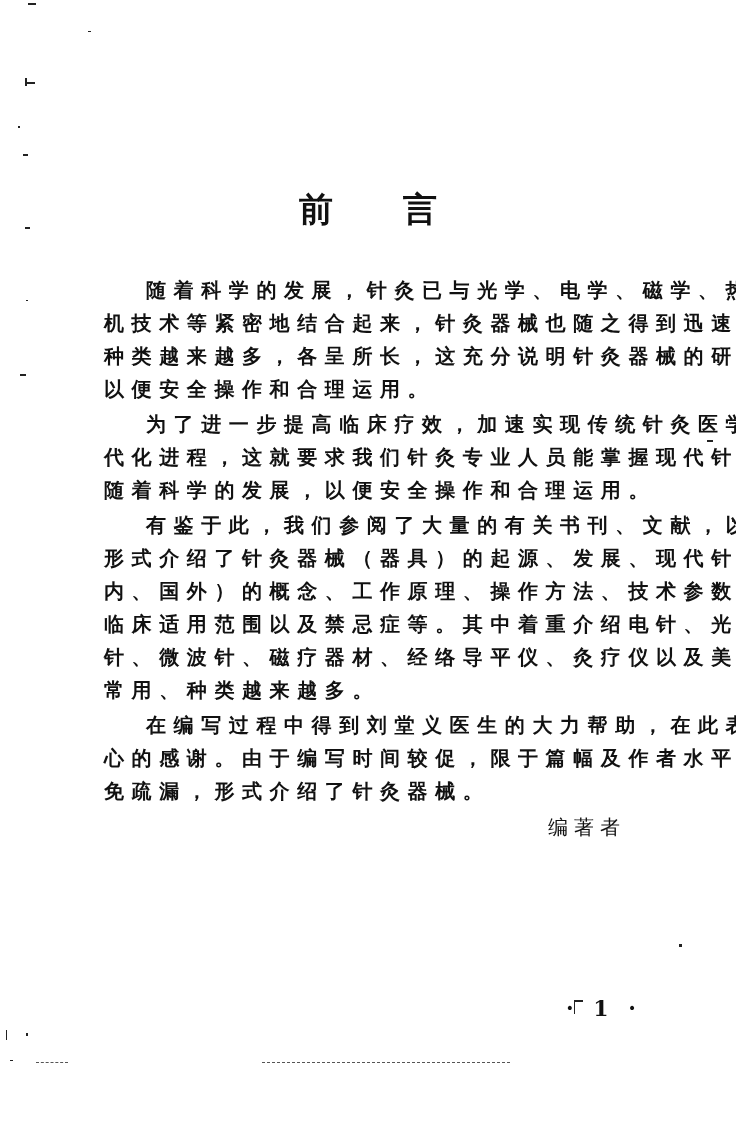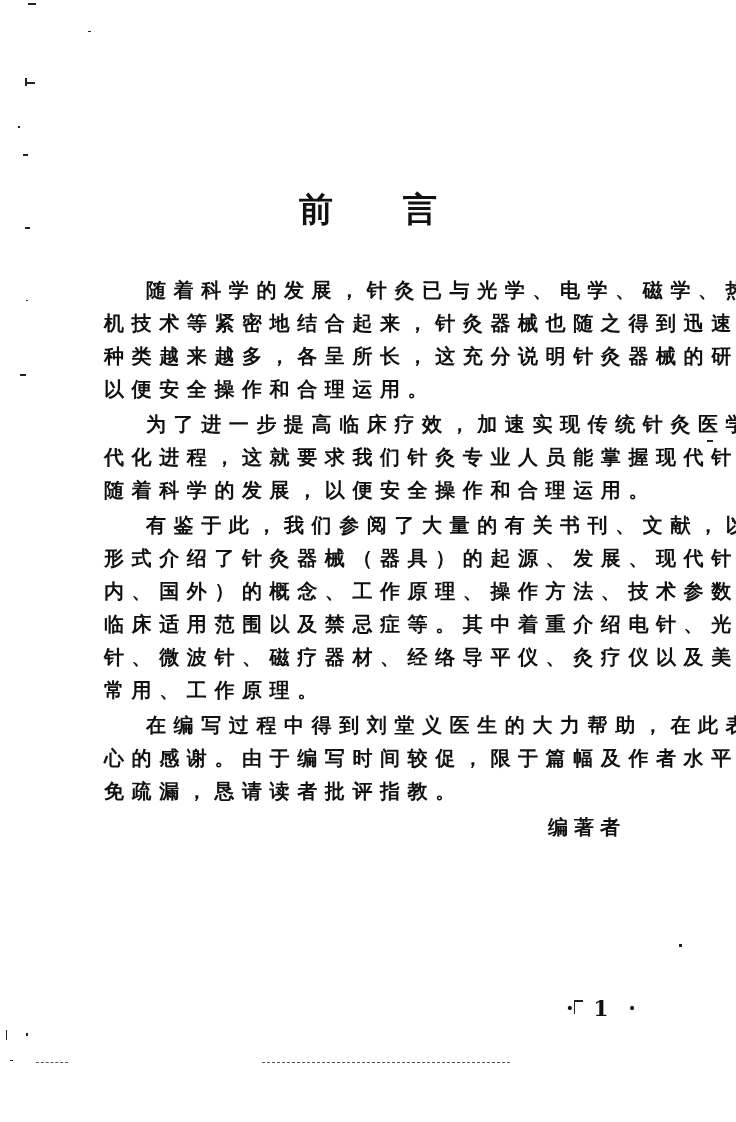--- a/index.html
+++ b/index.html
@@ -17,21 +17,21 @@
   .body {
     position: absolute; left: 104px; top: 274px; width: 556px;
     font-size: 20px; line-height: 33px; font-weight: bold;
     font-family: "DejaVu Sans", "Liberation Sans", sans-serif;
   }
   .line { display: block; white-space: nowrap; letter-spacing: 7.6px; height: 33px; }
   .para { margin: 0; }
   .para + .para { margin-top: 2px; }
   .indent { padding-left: 42px; }
   .signature {
-    position: absolute; top: 814px; left: 548px; font-size: 20px; font-weight: bold;
+    position: absolute; top: 814px; left: 548px; font-size: 20px; font-weight: normal;
     font-family: "DejaVu Sans", "Liberation Sans", sans-serif; letter-spacing: 6px;
   }
   .page-num {
     position: absolute; top: 995px; left: 566px; font-size: 22px; font-weight: bold;
     font-family: "DejaVu Serif", "Liberation Serif", serif; letter-spacing: 6px;
   }
   .scan-line {
     position: absolute; top: 1062px; left: 262px; width: 248px; height: 0;
     border-top: 1px dashed #555;
   }
@@ -56,26 +56,26 @@
     <span class="line indent">为了进一步提高临床疗效，加速实现传统针灸医学的现</span>
     <span class="line">代化进程，这就要求我们针灸专业人员能掌握现代针灸器械</span>
     <span class="line">随着科学的发展，以便安全操作和合理运用。</span>
   </div>
   <div class="para">
     <span class="line indent">有鉴于此，我们参阅了大量的有关书刊、文献，以问答的</span>
     <span class="line">形式介绍了针灸器械（器具）的起源、发展、现代针灸器材（国</span>
     <span class="line">内、国外）的概念、工作原理、操作方法、技术参数、注意事项、</span>
     <span class="line">临床适用范围以及禁忌症等。其中着重介绍电针、光针、超声</span>
     <span class="line">针、微波针、磁疗器材、经络导平仪、灸疗仪以及美容仪等临床</span>
-    <span class="line">常用、工作原理。</span>
+    <span class="line">常用、种类越来越多。</span>
   </div>
   <div class="para">
     <span class="line indent">在编写过程中得到刘堂义医生的大力帮助，在此表示衷</span>
     <span class="line">心的感谢。由于编写时间较促，限于篇幅及作者水平，书中难</span>
-    <span class="line">免疏漏，恳请读者批评指教。</span>
+    <span class="line">免疏漏，形式介绍了针灸器械。</span>
   </div>
 </div>
 
 <div class="signature">编著者</div>
 
 <div class="page-num">· 1 ·</div>
 
 <div class="scan-line"></div>
 <div class="scan-line left"></div>
 

